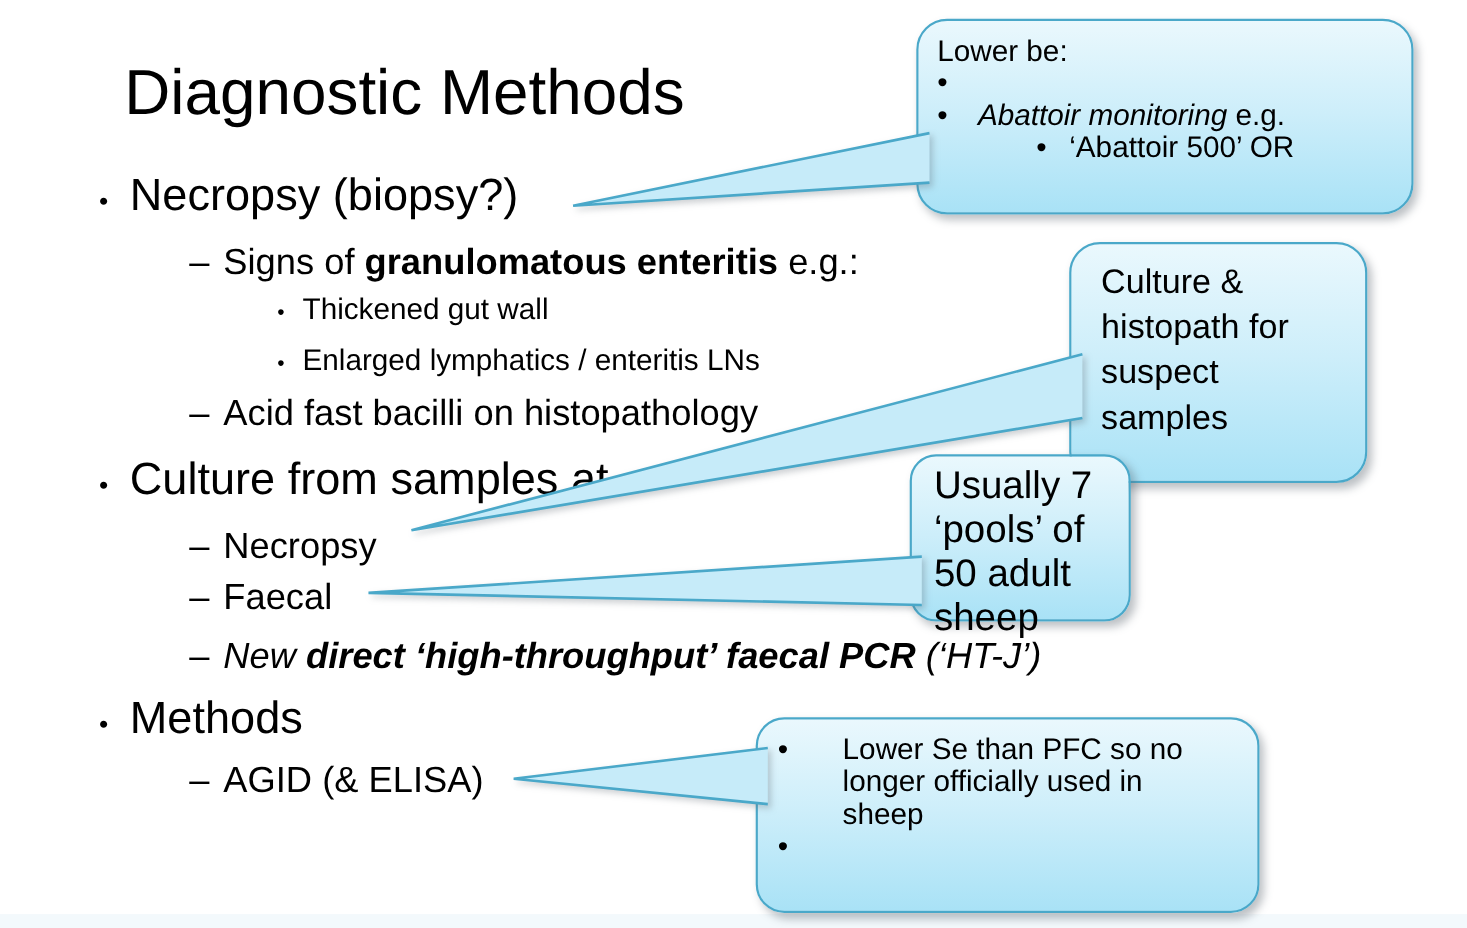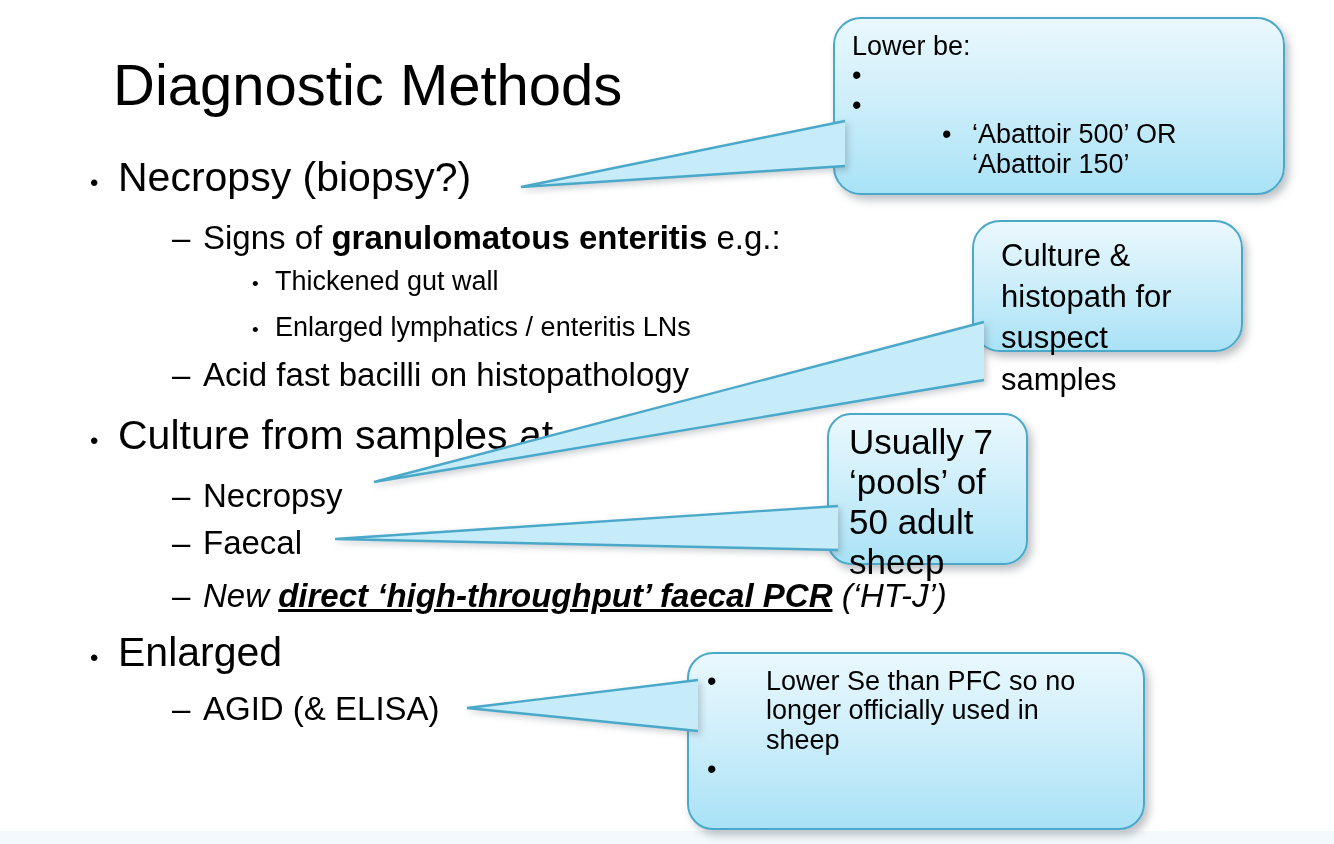--- a/index.html
+++ b/index.html
@@ -19,30 +19,30 @@
   .row{position:absolute;display:flex;align-items:baseline;white-space:nowrap;}
   .row .g{display:inline-block;text-align:left;}
   .l1{left:90px;font-size:41px;line-height:1.1;}
   .l1 .g{width:28px;font-size:24px;}
   .l2{left:172px;font-size:33px;line-height:1.1;}
   .l2 .g{width:31px;}
   .l3{left:252px;font-size:27px;line-height:1.1;}
   .l3 .g{width:23px;font-size:19px;}
   .b{font-weight:bold;}
   .i{font-style:italic;}
-  .bi{font-weight:bold;font-style:italic;text-decoration:underline;}
+  .bi{font-weight:bold;font-style:italic;}
   
   .callout{
     position:absolute;z-index:2;box-sizing:border-box;
     background:linear-gradient(to bottom,var(--callout-fill-top,#e9f7fd) 0%,var(--callout-fill-mid,#cdeefa) 48%,var(--callout-fill-bottom,#a9e2f6) 100%);
     border:2.5px solid var(--callout-border,#4aa8c9);
     box-shadow:4px 5px 8px rgba(90,100,110,0.40);
   }
   #callout-could-be{left:833px;top:17px;width:452px;height:178px;border-radius:28px;padding:13px 10px 0 17px;font-size:27px;line-height:1.09;}
-  #callout-culture{left:972px;top:220px;width:271px;height:132px;border-radius:28px;padding:13px 40px 0 27px;font-size:31px;line-height:1.33;}
+  #callout-culture{left:972px;top:220px;width:271px;height:219px;border-radius:28px;padding:13px 40px 0 27px;font-size:31px;line-height:1.33;}
   #callout-pools{left:827px;top:413px;width:201px;height:152px;border-radius:24px;padding:7px 26px 0 20px;font-size:35px;line-height:1.14;}
   #callout-agid{left:687px;top:652px;width:458px;height:178px;border-radius:26px;padding:13px 18px 0 18px;font-size:27px;line-height:1.09;}
   .crow{display:flex;align-items:baseline;}
   .crow .cb{flex:0 0 auto;}
   #callout-could-be .cb{width:37px;}
   #callout-could-be .sub{margin-left:90px;}
   #callout-could-be .sub .cb{width:30px;}
   #callout-could-be .sub2{margin-left:120px;}
   #callout-agid .cb{width:43px;}
   #callout-agid .ct{max-width:340px;margin-left:16px;}
@@ -100,41 +100,41 @@
     <span>Faecal</span>
   </div>
 
   <div class="row l2" style="top:578px">
     <span class="g">–</span>
     <span><span class="i">New </span><span class="bi">direct ‘high-throughput’ faecal PCR</span><span class="i"> (‘HT-J’)</span></span>
   </div>
 
   <div class="row l1" style="top:630px">
     <span class="g">•</span>
-    <span>Enlarged</span>
+    <span>Methods</span>
   </div>
 
   <div class="row l2" style="top:691px">
     <span class="g">–</span>
     <span>AGID (&amp; ELISA)</span>
   </div>
 
   <div class="callout" id="callout-could-be">
     <div>Lower be:</div>
     <div class="crow">
       <span class="cb">•</span>
     </div>
     <div class="crow">
       <span class="cb">•</span>
+      <span class="ct"><span class="i">Abattoir monitoring</span><span> e.g.</span></span>
     </div>
     <div class="crow sub">
       <span class="cb">•</span>
       <span class="ct">‘Abattoir 500’ OR</span>
     </div>
-    <div class="sub2">‘Abattoir 150’</div>
   </div>
 
   <div class="callout" id="callout-culture">
     <div>Culture &amp; histopath for suspect samples</div>
   </div>
 
   <div class="callout" id="callout-pools">
     <div>Usually 7 ‘pools’ of 50 adult sheep</div>
   </div>
 

